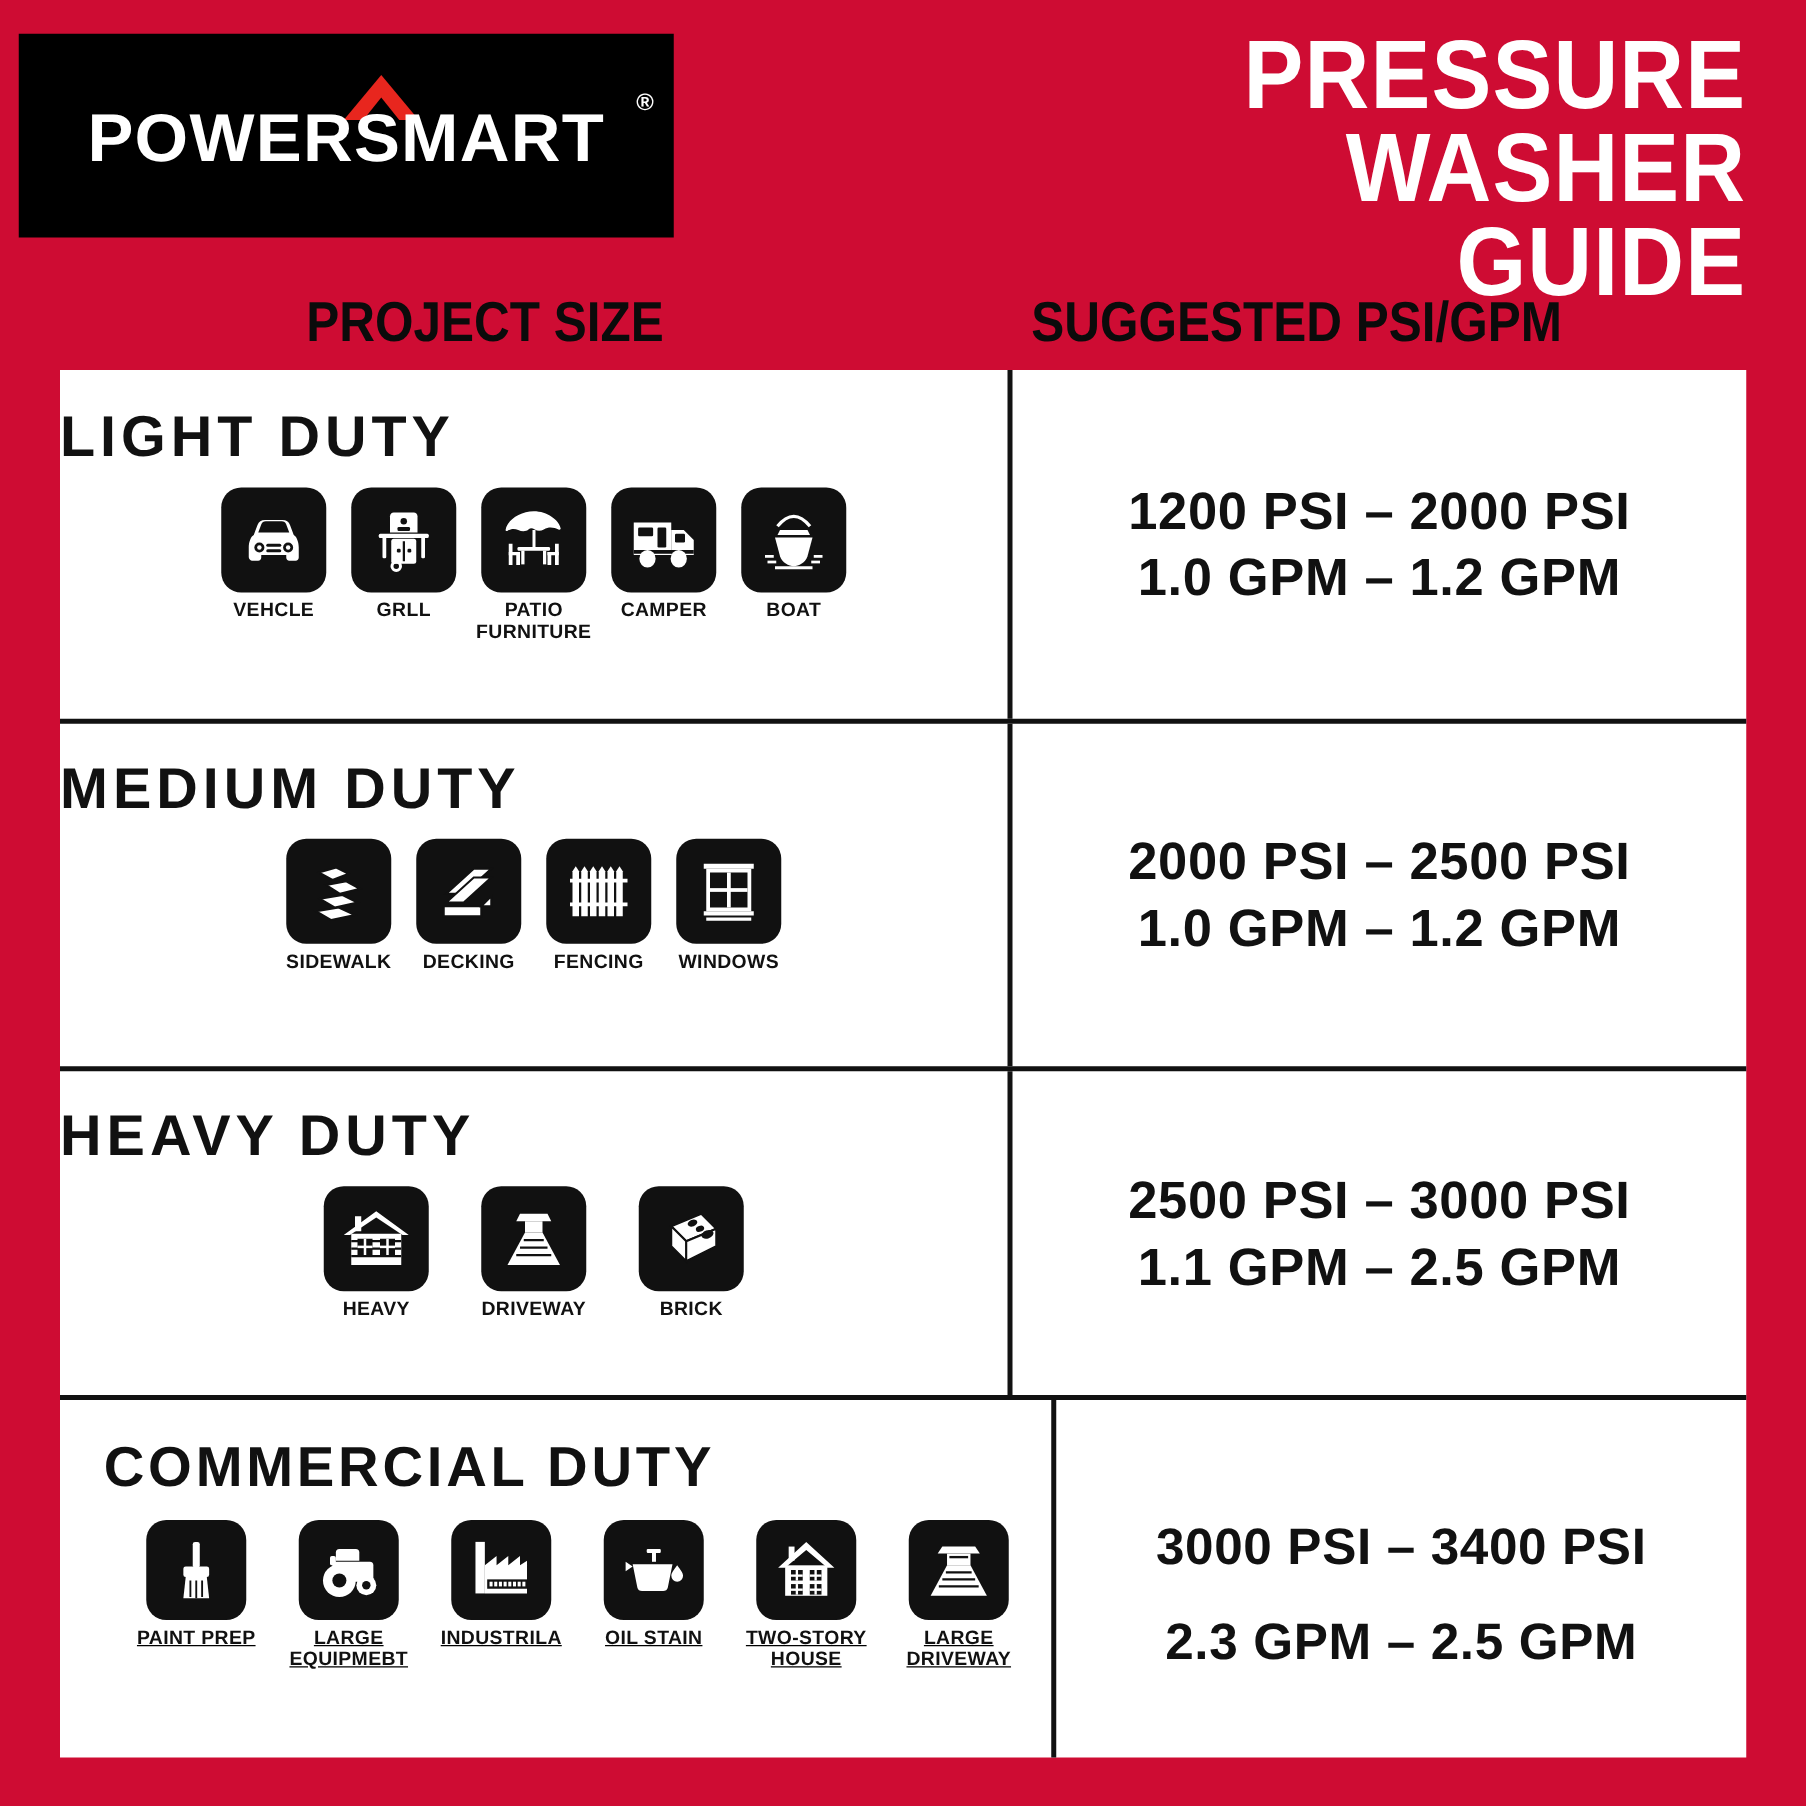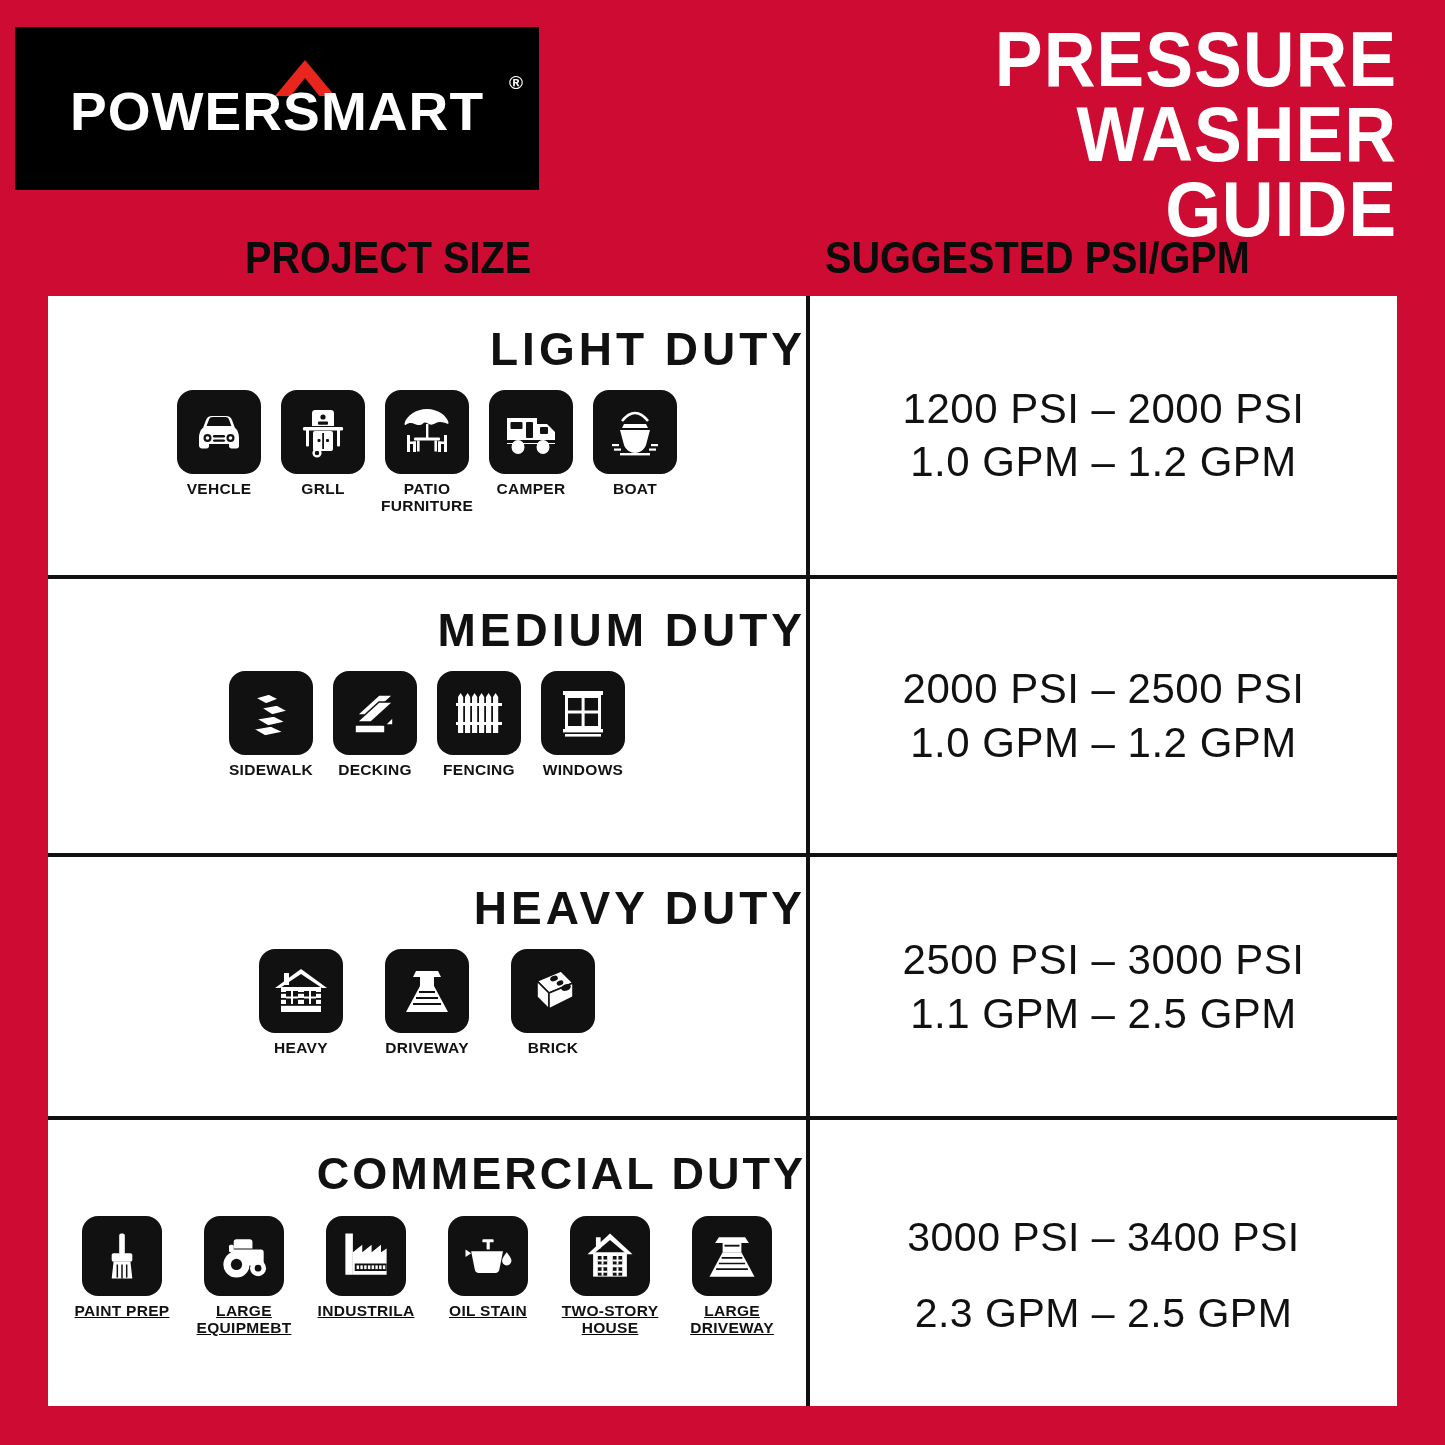--- a/index.html
+++ b/index.html
@@ -64,26 +64,26 @@
   .table{
     position:absolute;left:48px;top:296px;width:1349px;height:1110px;
     background:#fff;
     display:flex;flex-direction:column;
   }
   .row{display:flex;border-bottom:4px solid #111;position:relative;}
   .row:last-child{border-bottom:none;}
   .row-light{height:281px;}
   .row-medium{height:276px;}
   .row-heavy{height:261px;}
-  .row-commercial{height:288px;}
+  .row-commercial{height:288px;padding-left:35px;}
 
   .cell-left{
     width:758px;border-right:4px solid #111;
     position:relative;display:flex;flex-direction:column;
-    align-items:flex-end;justify-content:flex-start;
+    align-items:flex-start;justify-content:flex-start;
   }
   .cell-right{
     flex:1;display:flex;flex-direction:column;
     align-items:center;justify-content:center;
   }
 
   .duty-title{
     color:#111;font-weight:bold;
     font-family:"Liberation Sans", sans-serif;
     font-size:46px;letter-spacing:4px;white-space:nowrap;
@@ -107,21 +107,21 @@
   }
   .row-commercial .tile{width:80px;height:80px;}
   .tile svg{display:block;}
   .ic-label{
     margin-top:7px;color:#111;font-weight:bold;
     font-family:"Liberation Sans", sans-serif;
     font-size:15.5px;line-height:1.08;text-align:center;letter-spacing:0.3px;
   }
 
   .psi-line{
-    color:#111;font-weight:normal;
+    color:#111;font-weight:bold;
     font-family:"Liberation Sans", sans-serif;
     font-size:42px;letter-spacing:0.5px;white-space:nowrap;line-height:1.28;
   }
   .row-commercial .psi-line{font-size:41px;margin-top:24px;}
 </style>
 </head>
 <body>
 
 <div class="page">
 

